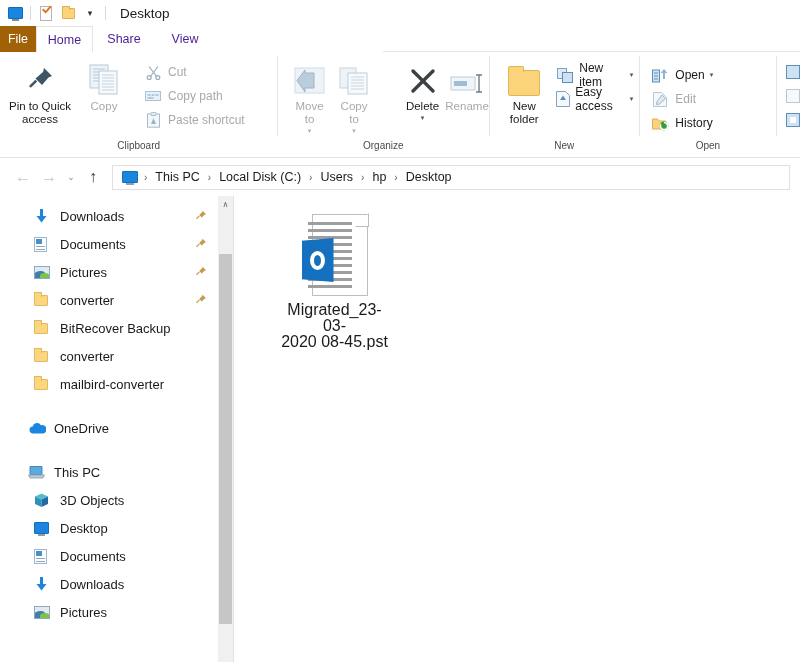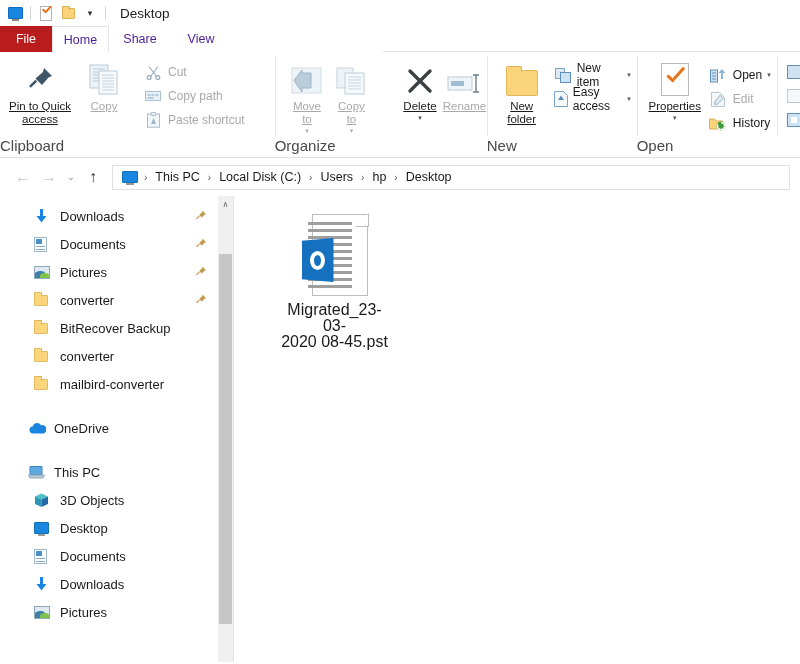--- a/index.html
+++ b/index.html
@@ -28,45 +28,45 @@
   .folder-mini:before{content:"";position:absolute;top:-3px;left:-1px;width:6px;height:3px;background:#fbd37a;border:1px solid #e0b152;border-bottom:none;border-radius:1px 1px 0 0;}
   .tb-chev { font-size:9px; color:#333; }
   .tb-title { font-size:13.5px; color:#202020; margin-left:10px; }
 
   
   .tabstrip { height:26px; display:flex; align-items:stretch; background:#ffffff; position:relative; }
   .tab {
     display:flex; align-items:center; justify-content:center;
     font-size:12.5px; color:#4c1d95; cursor:default; position:relative;
   }
-  .tab-file { background:#b91c1c; color:#fff; width:52px; font-size:12.5px;}
+  .tab-file { background:#a16207; color:#fff; width:36px; font-size:12.5px;}
   .tab-home { width:57px; background:#fff; border-left:1px solid #e4e4e4; border-right:1px solid #e4e4e4; border-top:1px solid #e4e4e4;}
   .tab-share { width:62px; }
   .tab-view { width:60px; }
   .tabstrip:after{content:"";position:absolute;left:383px;right:0;bottom:0;height:1px;background:#e4e4e4;}
 
   
   .ribbon {
     height:106px; background:#ffffff; border-bottom:1px solid #dededee0;
     display:flex; position:relative;
   }
   .rgroup { position:relative; display:flex; flex-direction:column; height:106px; }
   .rgroup-body { flex:1; display:flex; align-items:flex-start; padding-top:8px; }
-  .rgroup-label { height:19px; text-align:left; font-size:15px; color:#4a4a4a; line-height:14px; }
+  .rgroup-label { height:19px; text-align:center; font-size:10px; color:#4a4a4a; line-height:14px; }
   .rgroup + .rgroup:before {
     content:""; position:absolute; left:0; top:4px; bottom:22px; width:1px; background:#e6e6e6;
   }
 
   .bigbtn {
     width:64px; display:flex; flex-direction:column; align-items:center;
     font-size:11.5px; color:#1a1a1a; text-align:center; line-height:13px; cursor:default;
   }
   .bigbtn.dis { color:#a9a9a9; }
   .bigbtn .bi { height:36px; display:flex; align-items:flex-end; justify-content:center; margin-bottom:4px; }
-  .bigbtn .lbl { white-space:normal;text-decoration:underline; }
+  .bigbtn .lbl { white-space:normal; }
   .caret { font-size:7px; line-height:7px; margin-top:1px; color:#555; }
   .caret.dis { color:#b0b0b0; }
 
   .smallcol { display:flex; flex-direction:column; gap:2px; padding-top:1px; }
   .smallbtn { display:flex; align-items:center; height:22px; font-size:12px; color:#1a1a1a; cursor:default; padding-right:6px;}
   .smallbtn.dis { color:#a9a9a9; }
   .smallbtn .si { width:22px; height:17px; display:flex; align-items:center; justify-content:center; margin-right:4px;}
   .smallbtn .scaret{ font-size:7px; margin-left:5px; color:#555;}
   .bigfolder{width:32px;height:26px;background:#fbd37a;border:1px solid #e2b557;border-radius:0 2px 2px 2px;position:relative;}
   .bigfolder:before{content:"";position:absolute;top:-5px;left:-1px;width:14px;height:5px;background:#fbd37a;border:1px solid #e2b557;border-bottom:none;border-radius:2px 2px 0 0;}
@@ -314,27 +314,20 @@
             <span>Easy access</span>
             <span class="scaret">▾</span>
           </div>
         </div>
       </div>
       <div class="rgroup-label">New</div>
     </div>
 
     <div class="rgroup" style="width:140px">
       <div class="rgroup-body" style="padding-left:8px">
-        <div class="bigbtn" style="width:70px">
-          <span class="bi">
-              <span class="propdoc"></span>
-            </span>
-          <span class="lbl">Properties</span>
-          <span class="caret">▾</span>
-        </div>
         <div class="smallcol" style="margin-left:2px;padding-top:4px">
           <div class="smallbtn">
             <span class="si">
               <svg width="16" height="15" viewBox="0 0 16 15">
                 <rect x="0.5" y="2" width="7" height="12" fill="#cfe2f2" stroke="#5d8fbd"></rect>
                 <g stroke="#5d8fbd">
                     <path d="M2 5h4M2 8h4M2 11h4"></path>
                   </g>
                 <path d="M12 1 L15.5 5 H13 V11 H11 V5 H8.5 Z" fill="#8fb4d4"></path>
               </svg>

